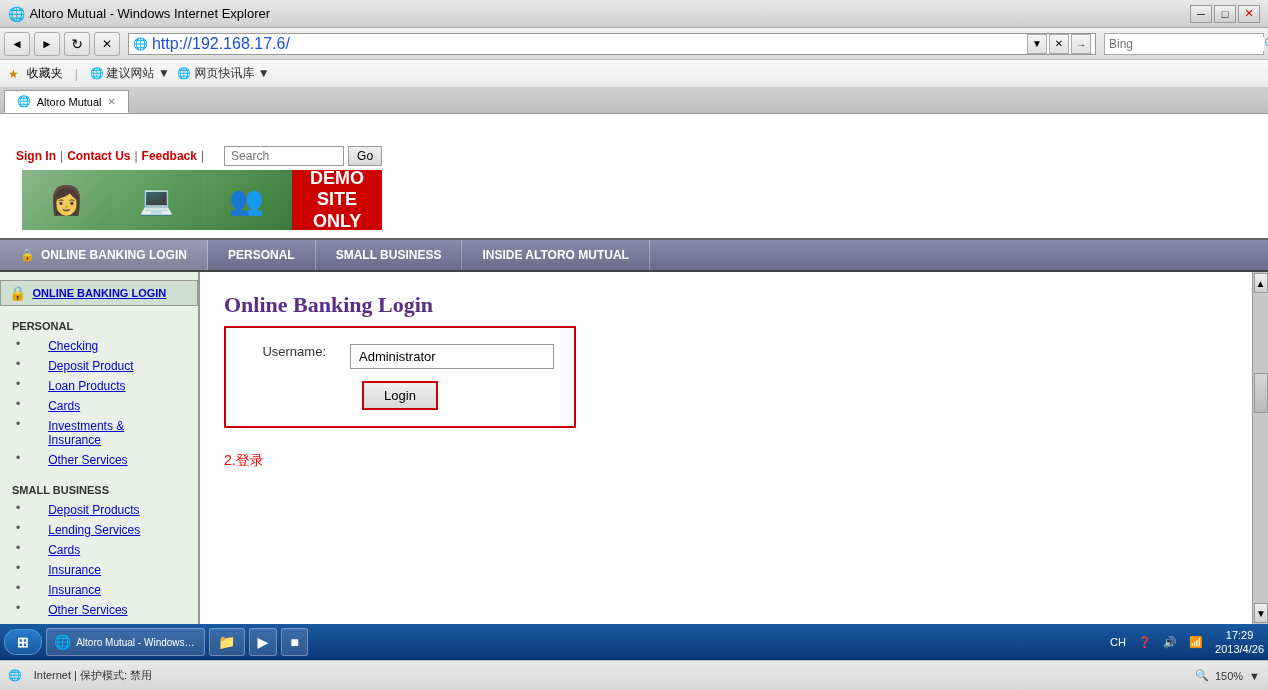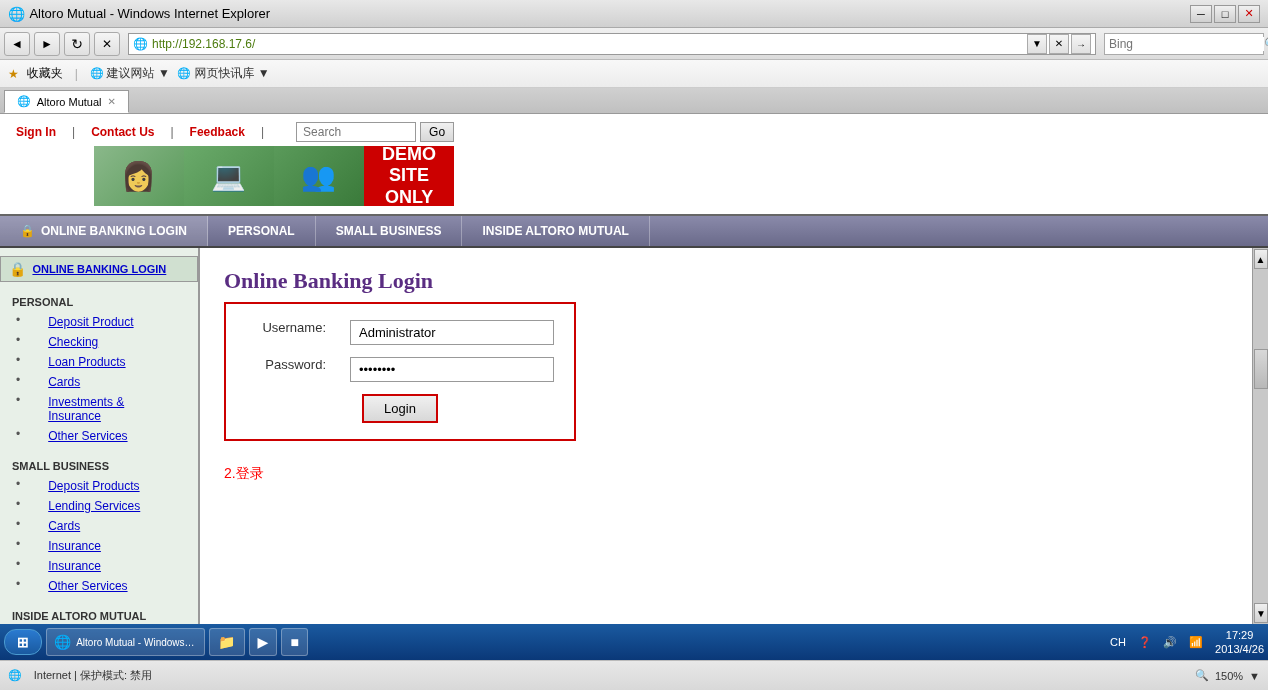--- a/index.html
+++ b/index.html
@@ -54,22 +54,22 @@
       border: 1px solid #999;
       background: #fff;
       height: 22px;
       padding: 0 4px;
       margin: 0 4px;
     }
     .address-bar {
       flex: 1;
       border: none;
       outline: none;
-      font-size: 12px;
-      color: #4d7c0f;
+      font-size: 16px;
+      color: #1d4ed8;
     }
     .address-bar-end-btn {
       width: 20px; height: 20px;
       background: linear-gradient(to bottom, #f5f5f5, #e0e0e0);
       border: 1px solid #aaa;
       font-size: 10px;
       cursor: pointer;
       display: flex; align-items: center; justify-content: center;
     }
 
@@ -166,21 +166,22 @@
       display: flex;
       flex-direction: column;
       align-items: flex-end;
       gap: 4px;
     }
 
     .header-links {
       font-size: 12px;
       display: flex;
       align-items: center;
-      gap: 16px;
+      gap: 4px;
+      margin-top: 24px;
     }
 
     .header-link { color: #c00; font-weight: bold; cursor: pointer; text-decoration: none; }
     .header-separator { color: #666; }
 
     .header-search {
       display: flex;
       gap: 4px;
       align-items: center;
       padding-left: 16px;
@@ -563,24 +564,24 @@
     <div class="sidebar">
       <div class="sidebar-login-section">
         <span class="lock-icon">🔒</span>
         <span class="sidebar-login-link">ONLINE BANKING LOGIN</span>
       </div>
 
       <div style="height:8px;"></div>
 
       <div class="sidebar-section-title">PERSONAL</div>
       <div class="sidebar-bullet">
+        <span class="sidebar-link">Checking</span>
+      </div>
+      <div class="sidebar-bullet">
         <span class="sidebar-link">Deposit Product</span>
-      </div>
-      <div class="sidebar-bullet">
-        <span class="sidebar-link">Checking</span>
       </div>
       <div class="sidebar-bullet">
         <span class="sidebar-link">Loan Products</span>
       </div>
       <div class="sidebar-bullet">
         <span class="sidebar-link">Cards</span>
       </div>
       <div class="sidebar-bullet">
         <span class="sidebar-link">Investments &amp; Insurance</span>
       </div>
@@ -621,24 +622,20 @@
       </div>
     </div>
 
     <div class="main-content">
       <h1 class="page-title">Online Banking Login</h1>
 
       <div class="login-form-box">
         <div class="form-row">
           <span class="form-label">Username:</span>
           <input class="form-input" type="text" value="Administrator" style="">
-        </div>
-        <div class="form-row">
-          <span class="form-label">Password:</span>
-          <input class="form-input" type="password" value="admin123" style="">
         </div>
         <div class="login-btn-row">
           <button class="login-btn">Login</button>
         </div>
       </div>
 
       <div class="annotation-text2">2.登录</div>
     </div>
 
     <div class="scroll-indicator">

